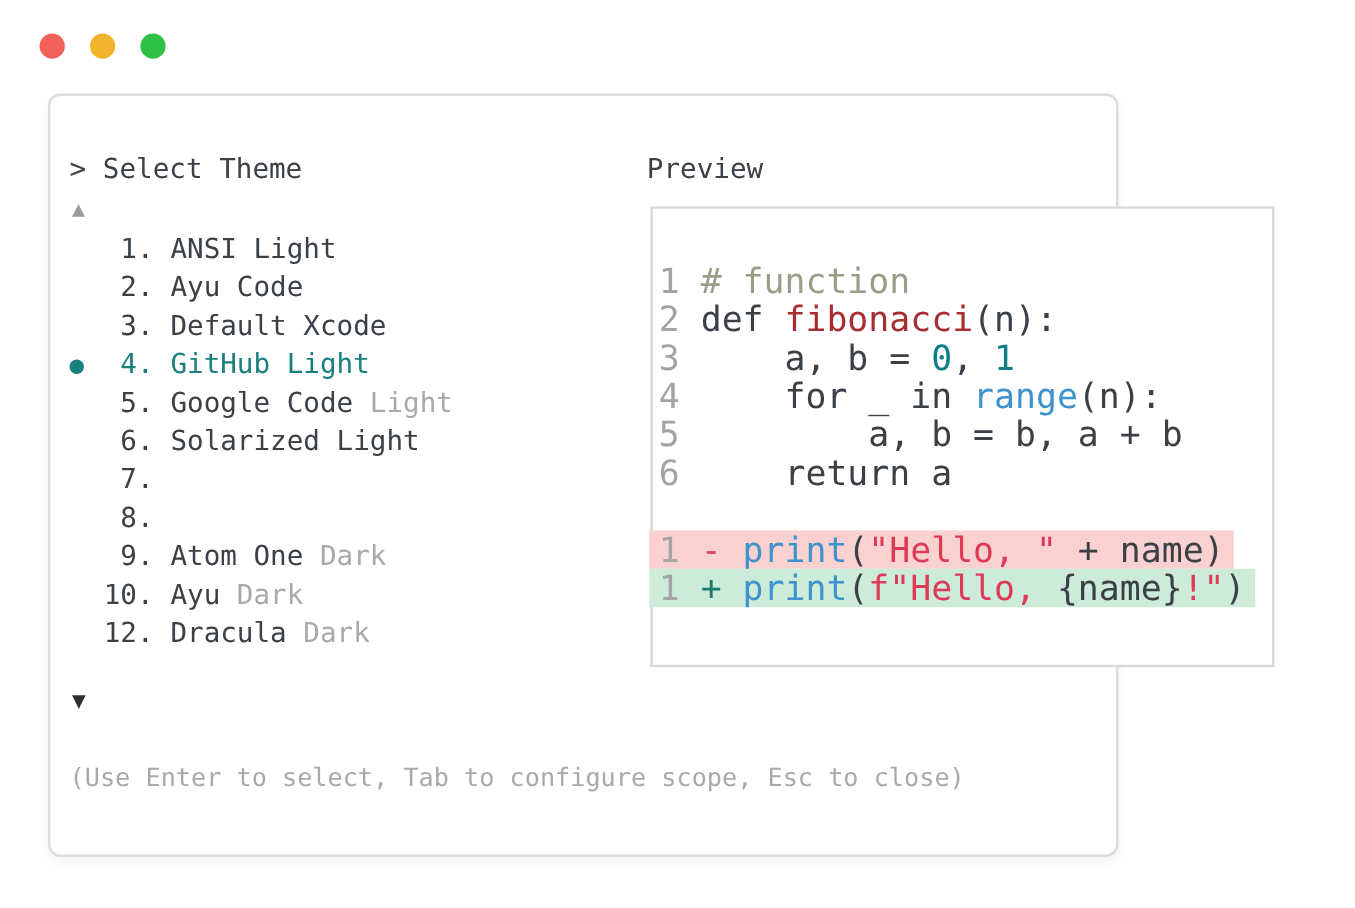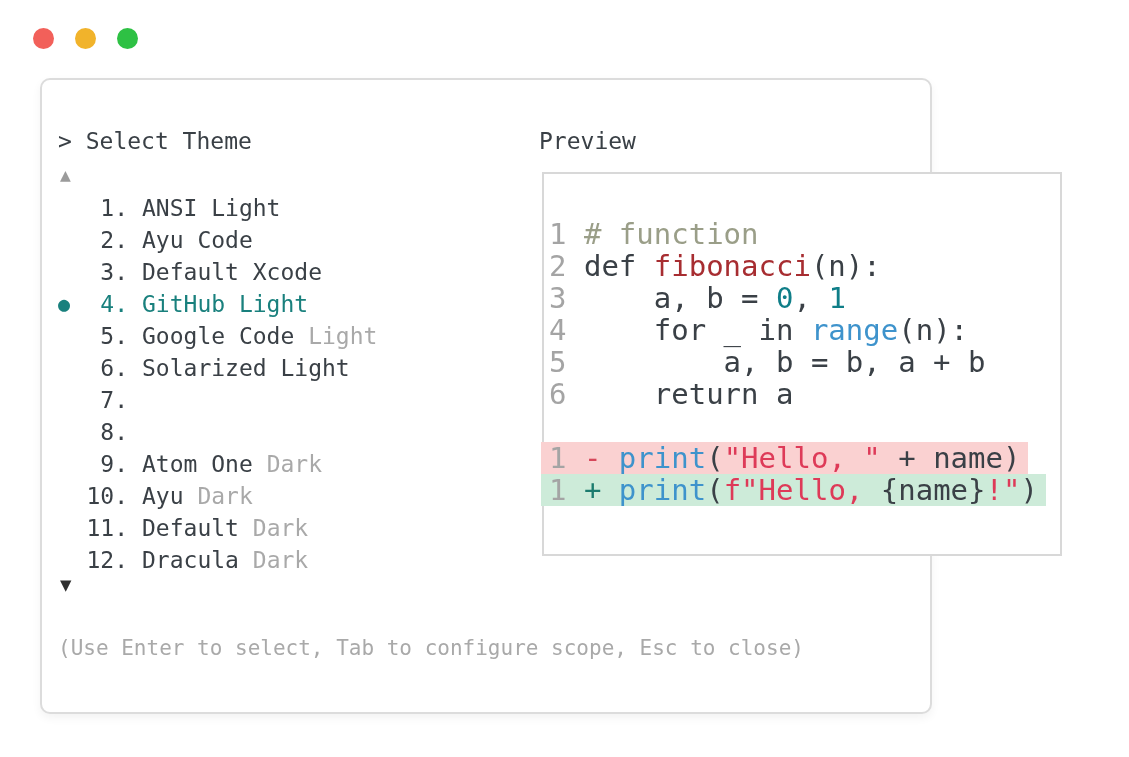--- a/index.html
+++ b/index.html
@@ -73,21 +73,20 @@
       <div class="trow"><span class="marker"> </span><span class="tnum">1.</span><span class="tname">ANSI Light</span></div>
       <div class="trow"><span class="marker"> </span><span class="tnum">2.</span><span class="tname">Ayu Code</span></div>
       <div class="trow"><span class="marker"> </span><span class="tnum">3.</span><span class="tname">Default Xcode</span></div>
       <div class="trow selected"><span class="marker">●</span><span class="tnum">4.</span><span class="tname">GitHub Light</span></div>
       <div class="trow"><span class="marker"> </span><span class="tnum">5.</span><span class="tname">Google Code<span class="muted"> Light</span></span></div>
       <div class="trow"><span class="marker"> </span><span class="tnum">6.</span><span class="tname">Solarized Light</span></div>
       <div class="trow"><span class="marker"> </span><span class="tnum">7.</span></div>
       <div class="trow"><span class="marker"> </span><span class="tnum">8.</span></div>
       <div class="trow"><span class="marker"> </span><span class="tnum">9.</span><span class="tname">Atom One<span class="muted"> Dark</span></span></div>
       <div class="trow"><span class="marker"> </span><span class="tnum">10.</span><span class="tname">Ayu<span class="muted"> Dark</span></span></div>
-      <div class="trow"><span class="marker"> </span><span class="tnum">11.</span><span class="tname">Default<span class="muted"> Dark</span></span></div>
       <div class="trow"><span class="marker"> </span><span class="tnum">12.</span><span class="tname">Dracula<span class="muted"> Dark</span></span></div>
     </div>
   <div class="scroll-down">▼</div>
   <div class="help">(Use Enter to select, Tab to configure scope, Esc to close)</div>
 
   <div class="preview-label">Preview</div>
   <div class="preview-box">
     <div class="code"><div class="cline"><span class="lnum">1 </span><span class="tok-comment"># function</span></div><div class="cline"><span class="lnum">2 </span><span class="tok-plain">def </span><span class="tok-function">fibonacci</span><span class="tok-plain">(n):</span></div><div class="cline"><span class="lnum">3 </span><span class="tok-plain">    a, b = </span><span class="tok-number">0</span><span class="tok-plain">, </span><span class="tok-number">1</span></div><div class="cline"><span class="lnum">4 </span><span class="tok-plain">    for _ in </span><span class="tok-builtin">range</span><span class="tok-plain">(n):</span></div><div class="cline"><span class="lnum">5 </span><span class="tok-plain">        a, b = b, a + b</span></div><div class="cline"><span class="lnum">6 </span><span class="tok-plain">    return a</span></div><div class="cline"></div><div class="cline"><span class="diff-span removed"><span class="lnum">1 </span><span class="tok-diff_minus">- </span><span class="tok-builtin">print</span><span class="tok-plain">(</span><span class="tok-string">"Hello, "</span><span class="tok-plain"> + name)</span></span></div><div class="cline"><span class="diff-span added"><span class="lnum">1 </span><span class="tok-diff_plus">+ </span><span class="tok-builtin">print</span><span class="tok-plain">(</span><span class="tok-string">f"Hello, </span><span class="tok-plain">{name}</span><span class="tok-string">!"</span><span class="tok-plain">)</span></span></div></div>
   </div>
 </div>

